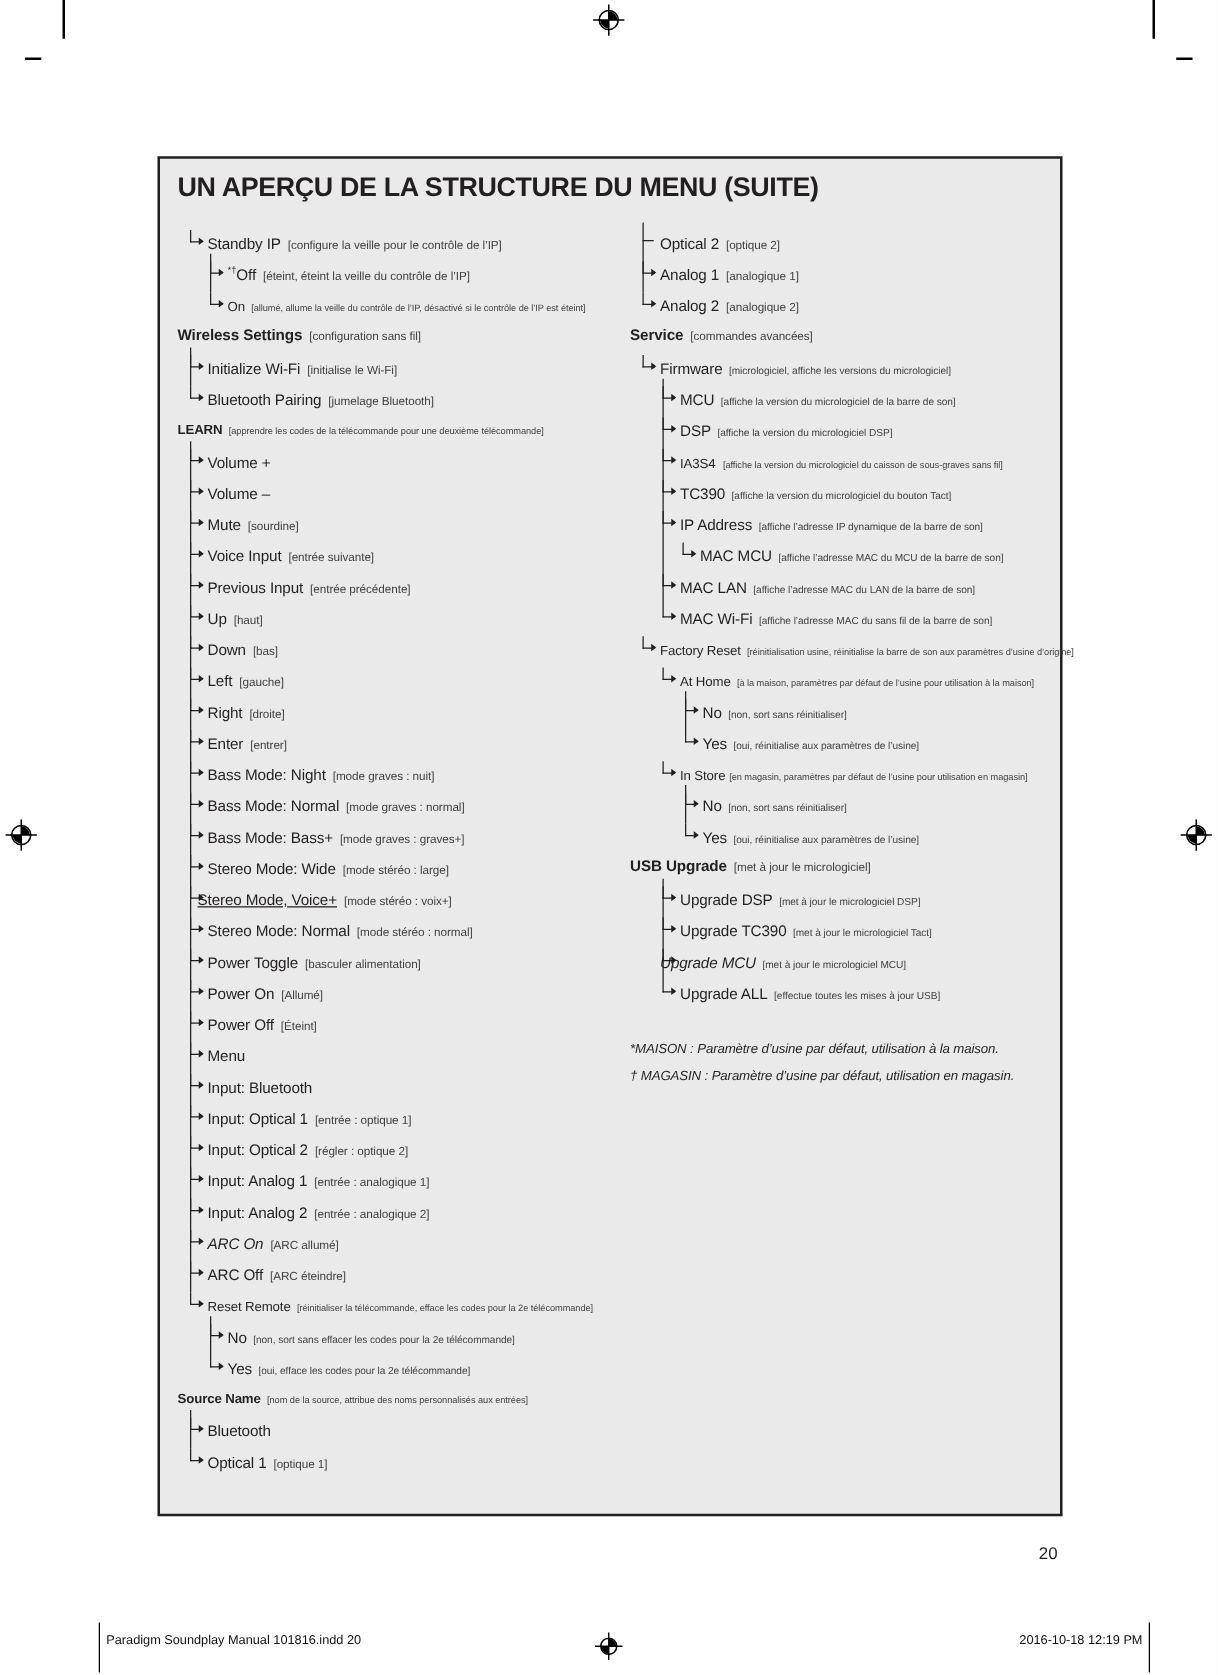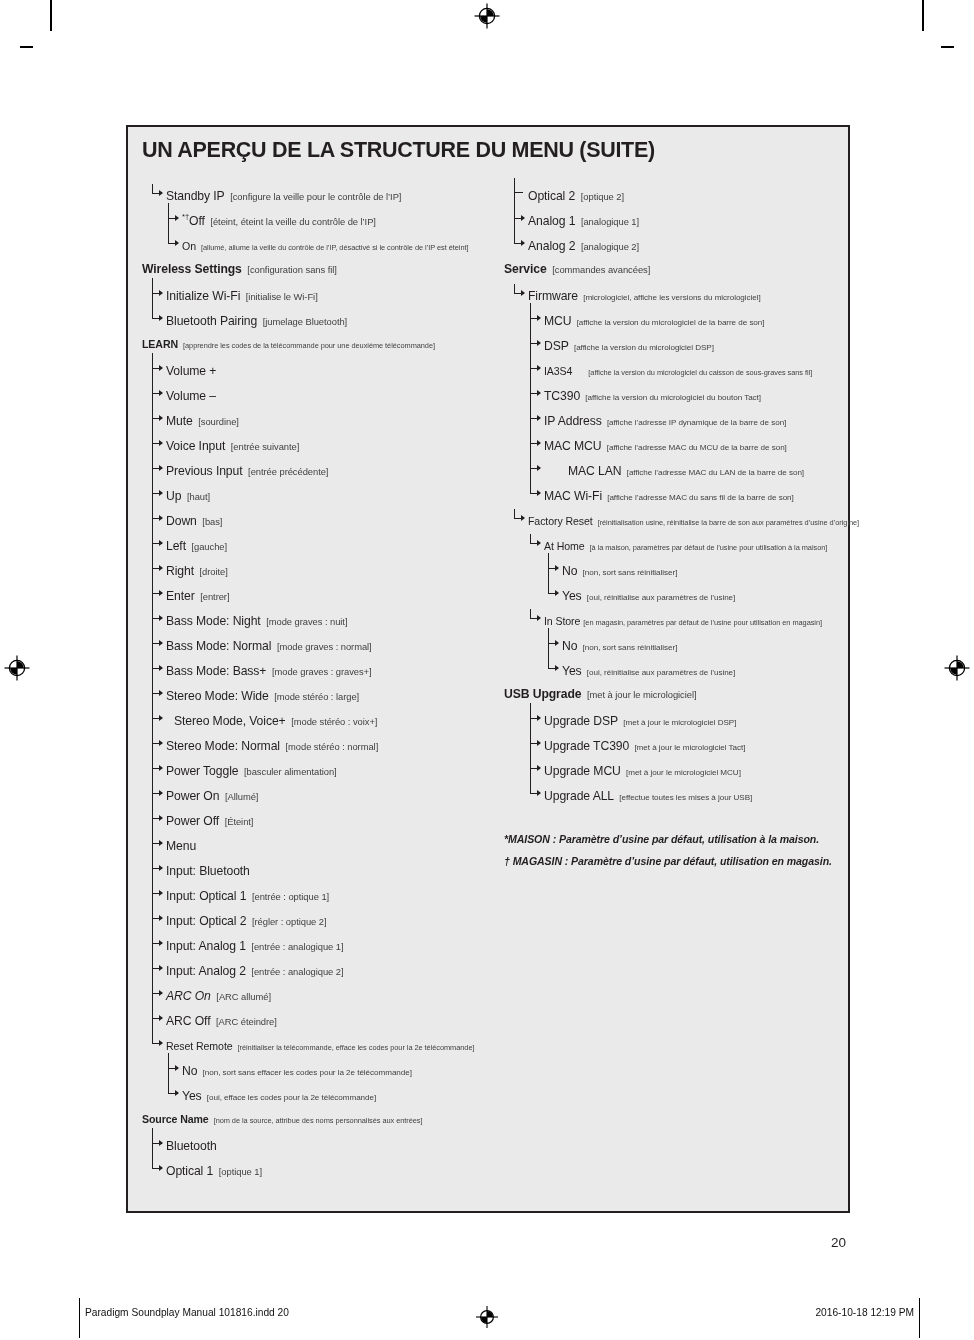--- a/index.html
+++ b/index.html
@@ -47,21 +47,21 @@
     content:"";position:absolute;right:-1px;bottom:-3.1px;
     border-left:4.2px solid #231f20;
     border-top:3.2px solid transparent;
     border-bottom:3.2px solid transparent;
   }
   
   .spine{position:absolute;width:1.4px;background:#231f20;}
 
   .sup{font-size:7.5px;vertical-align:super;}
 
-  .note{font-size:10.6px;font-style:italic;font-weight:700;color:#231f20;
+  .note{font-size:10.6px;font-style:italic;font-weight:400;color:#231f20;
         letter-spacing:-0.1px;white-space:nowrap;}
 
   
   #page-number{position:absolute;left:831px;top:1235px;font-size:13.5px;color:#231f20;}
   #press-footer{position:absolute;left:0;top:1296px;width:974px;height:44px;}
   #press-footer .fl{position:absolute;left:85px;top:11px;font-size:10.2px;color:#111;white-space:nowrap;}
   #press-footer .fr{position:absolute;right:60px;top:11px;font-size:10.2px;color:#111;white-space:nowrap;}
   #press-footer .rule-l{position:absolute;left:79px;top:2px;width:1px;height:40px;background:#000;}
   #press-footer .rule-r{position:absolute;right:54px;top:2px;width:1px;height:40px;background:#000;}
 </style>
@@ -120,21 +120,21 @@
         <div class="row" style="position: absolute; left: 0px; top: 280px;"><span class="elbow" style="left: 10px; top: -3px;"></span><span class="lbl" style="margin-left: 24px;">Previous Input</span><span class="gloss" style="margin-left: 3px;"> [entrée précédente]</span></div>
         <div class="row" style="position: absolute; left: 0px; top: 305px;"><span class="elbow" style="left: 10px; top: -3px;"></span><span class="lbl" style="margin-left: 24px;">Up</span><span class="gloss" style="margin-left: 3px;"> [haut]</span></div>
         <div class="row" style="position: absolute; left: 0px; top: 330px;"><span class="elbow" style="left: 10px; top: -3px;"></span><span class="lbl" style="margin-left: 24px;">Down</span><span class="gloss" style="margin-left: 3px;"> [bas]</span></div>
         <div class="row" style="position: absolute; left: 0px; top: 355px;"><span class="elbow" style="left: 10px; top: -3px;"></span><span class="lbl" style="margin-left: 24px;">Left</span><span class="gloss" style="margin-left: 3px;"> [gauche]</span></div>
         <div class="row" style="position: absolute; left: 0px; top: 380px;"><span class="elbow" style="left: 10px; top: -3px;"></span><span class="lbl" style="margin-left: 24px;">Right</span><span class="gloss" style="margin-left: 3px;"> [droite]</span></div>
         <div class="row" style="position: absolute; left: 0px; top: 405px;"><span class="elbow" style="left: 10px; top: -3px;"></span><span class="lbl" style="margin-left: 24px;">Enter</span><span class="gloss" style="margin-left: 3px;"> [entrer]</span></div>
         <div class="row" style="position: absolute; left: 0px; top: 430px;"><span class="elbow" style="left: 10px; top: -3px;"></span><span class="lbl" style="margin-left: 24px;">Bass Mode: Night</span><span class="gloss" style="margin-left: 3px;"> [mode graves : nuit]</span></div>
         <div class="row" style="position: absolute; left: 0px; top: 455px; text-align: center;"><span class="elbow" style="left: 10px; top: -3px;"></span><span class="lbl" style="margin-left: 24px;">Bass Mode: Normal</span><span class="gloss" style="margin-left: 3px;"> [mode graves : normal]</span></div>
         <div class="row" style="position: absolute; left: 0px; top: 480px;"><span class="elbow" style="left: 10px; top: -3px;"></span><span class="lbl" style="margin-left: 24px;">Bass Mode: Bass+</span><span class="gloss" style="margin-left: 3px;"> [mode graves : graves+]</span></div>
         <div class="row" style="position: absolute; left: 0px; top: 505px;"><span class="elbow" style="left: 10px; top: -3px;"></span><span class="lbl" style="margin-left: 24px;">Stereo Mode: Wide</span><span class="gloss" style="margin-left: 3px;"> [mode stéréo : large]</span></div>
-        <div class="row" style="position: absolute; left: 0px; top: 530px;"><span class="elbow" style="left: 10px; top: -3px;"></span><span class="lbl" style="margin-left: 32px;">Stereo Mode, Voice+</span><span class="gloss" style="margin-left: 3px;"> [mode stéréo : voix+]</span></div>
+        <div class="row" style="position: absolute; left: 0px; top: 530px;"><span class="elbow" style="left: 10px; top: -3px;"></span><span class="lbl" style="margin-left: 16px; text-decoration: underline;">Stereo Mode, Voice+</span><span class="gloss" style="margin-left: 3px;"> [mode stéréo : voix+]</span></div>
         <div class="row" style="position: absolute; left: 0px; top: 555px;"><span class="elbow" style="left: 10px; top: -3px;"></span><span class="lbl" style="margin-left: 24px;">Stereo Mode: Normal</span><span class="gloss" style="margin-left: 3px;"> [mode stéréo : normal]</span></div>
         <div class="row" style="position: absolute; left: 0px; top: 580px;"><span class="elbow" style="left: 10px; top: -3px;"></span><span class="lbl" style="margin-left: 24px;">Power Toggle</span><span class="gloss" style="margin-left: 3px;"> [basculer alimentation]</span></div>
         <div class="row" style="position: absolute; left: 0px; top: 605px;"><span class="elbow" style="left: 10px; top: -3px;"></span><span class="lbl" style="margin-left: 24px;">Power On</span><span class="gloss" style="margin-left: 3px;"> [Allumé]</span></div>
         <div class="row" style="position: absolute; left: 0px; top: 630px;"><span class="elbow" style="left: 10px; top: -3px;"></span><span class="lbl" style="margin-left: 24px;">Power Off</span><span class="gloss" style="margin-left: 3px;"> [Éteint]</span></div>
         <div class="row" style="position: absolute; left: 0px; top: 655px;"><span class="elbow" style="left: 10px; top: -3px;"></span><span class="lbl" style="margin-left: 24px;">Menu</span></div>
         <div class="row" style="position: absolute; left: 0px; top: 680px;"><span class="elbow" style="left: 10px; top: -3px;"></span><span class="lbl" style="margin-left: 24px;">Input: Bluetooth</span></div>
         <div class="row" style="position: absolute; left: 0px; top: 705px;"><span class="elbow" style="left: 10px; top: -3px;"></span><span class="lbl" style="margin-left: 24px;">Input: Optical 1</span><span class="gloss" style="margin-left: 3px;"> [entrée : optique 1]</span></div>
         <div class="row" style="position: absolute; left: 0px; top: 730px;"><span class="elbow" style="left: 10px; top: -3px;"></span><span class="lbl" style="margin-left: 24px;">Input: Optical 2</span><span class="gloss" style="margin-left: 3px;"> [régler : optique 2]</span></div>
         <div class="row" style="position: absolute; left: 0px; top: 755px;"><span class="elbow" style="left: 10px; top: -3px;"></span><span class="lbl" style="margin-left: 24px;">Input: Analog 1</span><span class="gloss" style="margin-left: 3px;"> [entrée : analogique 1]</span></div>
         <div class="row" style="position: absolute; left: 0px; top: 780px;"><span class="elbow" style="left: 10px; top: -3px;"></span><span class="lbl" style="margin-left: 24px;">Input: Analog 2</span><span class="gloss" style="margin-left: 3px;"> [entrée : analogique 2]</span></div>
@@ -153,37 +153,37 @@
         <div class="spine" style="left: 10px; top: 946px; height: 31px;"></div>
       </div>
     <div class="col col-right" id="col-right">
         <div class="row" style="position: absolute; left: 0px; top: 5px;"><div class="spine" style="left: 10px; top: 5px; width: 9px; height: 1.4px;"></div><span class="lbl" style="margin-left: 24px;">Optical 2</span><span class="gloss" style="margin-left: 3px;"> [optique 2]</span></div>
         <div class="row" style="position: absolute; left: 0px; top: 30px;"><span class="elbow" style="left: 10px; top: -3px;"></span><span class="lbl" style="margin-left: 24px;">Analog 1</span><span class="gloss" style="margin-left: 3px;"> [analogique 1]</span></div>
         <div class="row" style="position: absolute; left: 0px; top: 55px;"><span class="elbow" style="left: 10px; top: -3px;"></span><span class="lbl" style="margin-left: 24px;">Analog 2</span><span class="gloss" style="margin-left: 3px;"> [analogique 2]</span></div>
         <div class="row bold" style="position: absolute; left: 0px; top: 78px;"><span class="lbl" style="margin-left: 0px;">Service</span><span class="gloss" style="margin-left: 3px;"> [commandes avancées]</span></div>
         <div class="row small" style="position: absolute; left: 0px; top: 105px;"><span class="elbow" style="left: 10px; top: -3px;"></span><span class="lbl" style="margin-left: 24px;">Firmware</span><span class="gloss" style="margin-left: 3px;"> [micrologiciel, affiche les versions du micrologiciel]</span></div>
         <div class="row small" style="position: absolute; left: 0px; top: 130px;"><span class="elbow" style="left: 26px; top: -3px;"></span><span class="lbl" style="margin-left: 40px;">MCU</span><span class="gloss" style="margin-left: 3px;"> [affiche la version du micrologiciel de la barre de son]</span></div>
         <div class="row small" style="position: absolute; left: 0px; top: 155px;"><span class="elbow" style="left: 26px; top: -3px;"></span><span class="lbl" style="margin-left: 40px;">DSP</span><span class="gloss" style="margin-left: 3px;"> [affiche la version du micrologiciel DSP]</span></div>
-        <div class="row tiny" style="position: absolute; left: 0px; top: 180px;"><span class="elbow" style="left: 26px; top: -3px;"></span><span class="lbl" style="margin-left: 40px;">IA3S4</span><span class="gloss" style="margin-left: 14px; text-align: center;"> [affiche la version du micrologiciel du caisson de sous-graves sans fil]</span></div>
+        <div class="row tiny" style="position: absolute; left: 0px; top: 180px;"><span class="elbow" style="left: 26px; top: -3px;"></span><span class="lbl" style="margin-left: 40px;">IA3S4</span><span class="gloss" style="margin-left: 4px; text-align: center;"> [affiche la version du micrologiciel du caisson de sous-graves sans fil]</span></div>
         <div class="row small" style="position: absolute; left: 0px; top: 205px;"><span class="elbow" style="left: 26px; top: -3px;"></span><span class="lbl" style="margin-left: 40px;">TC390</span><span class="gloss" style="margin-left: 3px;"> [affiche la version du micrologiciel du bouton Tact]</span></div>
         <div class="row small" style="position: absolute; left: 0px; top: 230px;"><span class="elbow" style="left: 26px; top: -3px;"></span><span class="lbl" style="margin-left: 40px;">IP Address</span><span class="gloss" style="margin-left: 3px;"> [affiche l’adresse IP dynamique de la barre de son]</span></div>
-        <div class="row small" style="position: absolute; left: 0px; top: 255px;"><span class="elbow" style="left: 26px; top: -3px;"></span><span class="lbl" style="margin-left: 40px;">MAC MCU</span><span class="gloss" style="margin-left: 3px;"> [affiche l’adresse MAC du MCU de la barre de son]</span></div>
-        <div class="row small" style="position: absolute; left: 0px; top: 280px;"><span class="elbow" style="left: 26px; top: -3px;"></span><span class="lbl" style="margin-left: 64px;">MAC LAN</span><span class="gloss" style="margin-left: 3px;"> [affiche l’adresse MAC du LAN de la barre de son]</span></div>
+        <div class="row small" style="position: absolute; left: 16px; top: 255px;"><span class="elbow" style="left: 26px; top: -3px;"></span><span class="lbl" style="margin-left: 40px;">MAC MCU</span><span class="gloss" style="margin-left: 3px;"> [affiche l’adresse MAC du MCU de la barre de son]</span></div>
+        <div class="row small" style="position: absolute; left: 0px; top: 280px;"><span class="elbow" style="left: 26px; top: -3px;"></span><span class="lbl" style="margin-left: 40px;">MAC LAN</span><span class="gloss" style="margin-left: 3px;"> [affiche l’adresse MAC du LAN de la barre de son]</span></div>
         <div class="row small" style="position: absolute; left: 0px; top: 305px;"><span class="elbow" style="left: 26px; top: -3px;"></span><span class="lbl" style="margin-left: 40px;">MAC Wi-Fi</span><span class="gloss" style="margin-left: 3px;"> [affiche l’adresse MAC du sans fil de la barre de son]</span></div>
         <div class="row tiny" style="position: absolute; left: 0px; top: 330px;"><span class="elbow" style="left: 10px; top: -3px;"></span><span class="lbl" style="margin-left: 24px;">Factory Reset</span><span class="gloss" style="margin-left: 3px;"> [réinitialisation usine, réinitialise la barre de son aux paramètres d’usine d’origine]</span></div>
         <div class="row tiny" style="position: absolute; left: 0px; top: 355px;"><span class="elbow" style="left: 26px; top: -3px;"></span><span class="lbl" style="margin-left: 40px;">At Home</span><span class="gloss" style="margin-left: 3px;"> [à la maison, paramètres par défaut de l’usine pour utilisation à la maison]</span></div>
         <div class="row small" style="position: absolute; left: 0px; top: 380px;"><span class="elbow" style="left: 44px; top: -3px;"></span><span class="lbl" style="margin-left: 58px;">No</span><span class="gloss" style="margin-left: 3px;"> [non, sort sans réinitialiser]</span></div>
         <div class="row small" style="position: absolute; left: 0px; top: 405px;"><span class="elbow" style="left: 44px; top: -3px;"></span><span class="lbl" style="margin-left: 58px;">Yes</span><span class="gloss" style="margin-left: 3px;"> [oui, réinitialise aux paramètres de l’usine]</span></div>
         <div class="row tiny" style="position: absolute; left: 0px; top: 430px;"><span class="elbow" style="left: 26px; top: -3px;"></span><span class="lbl" style="margin-left: 40px;">In Store</span><span class="gloss" style="margin-left: 1px;"> [en magasin, paramètres par défaut de l’usine pour utilisation en magasin]</span></div>
         <div class="row small" style="position: absolute; left: 0px; top: 455px;"><span class="elbow" style="left: 44px; top: -3px;"></span><span class="lbl" style="margin-left: 58px;">No</span><span class="gloss" style="margin-left: 3px;"> [non, sort sans réinitialiser]</span></div>
         <div class="row small" style="position: absolute; left: 0px; top: 480px;"><span class="elbow" style="left: 44px; top: -3px;"></span><span class="lbl" style="margin-left: 58px;">Yes</span><span class="gloss" style="margin-left: 3px;"> [oui, réinitialise aux paramètres de l’usine]</span></div>
         <div class="row bold" style="position: absolute; left: 0px; top: 503px;"><span class="lbl" style="margin-left: 0px;">USB Upgrade</span><span class="gloss" style="margin-left: 3px;"> [met à jour le micrologiciel]</span></div>
         <div class="row small" style="position: absolute; left: 0px; top: 530px;"><span class="elbow" style="left: 26px; top: -3px;"></span><span class="lbl" style="margin-left: 40px;">Upgrade DSP</span><span class="gloss" style="margin-left: 3px;"> [met à jour le micrologiciel DSP]</span></div>
         <div class="row small" style="position: absolute; left: 0px; top: 555px;"><span class="elbow" style="left: 26px; top: -3px;"></span><span class="lbl" style="margin-left: 40px;">Upgrade TC390</span><span class="gloss" style="margin-left: 3px;"> [met à jour le micrologiciel Tact]</span></div>
-        <div class="row small" style="position: absolute; left: 0px; top: 580px;"><span class="elbow" style="left: 26px; top: -3px;"></span><span class="lbl" style="margin-left: 40px;">Upgrade MCU</span><span class="gloss" style="margin-left: 3px;"> [met à jour le micrologiciel MCU]</span></div>
+        <div class="row small" style="position: absolute; left: 0px; top: 580px;"><span class="elbow" style="left: 26px; top: -3px;"></span><span class="lbl" style="margin-left: 24px; font-style: italic;">Upgrade MCU</span><span class="gloss" style="margin-left: 3px;"> [met à jour le micrologiciel MCU]</span></div>
         <div class="row small" style="position: absolute; left: 0px; top: 605px;"><span class="elbow" style="left: 26px; top: -3px;"></span><span class="lbl" style="margin-left: 40px;">Upgrade ALL</span><span class="gloss" style="margin-left: 3px;"> [effectue toutes les mises à jour USB]</span></div>
         <div class="spine" style="left: 10px; top: -4px; height: 56px;"></div>
         <div class="spine" style="left: 26px; top: 121px; height: 181px;"></div>
         <div class="spine" style="left: 44px; top: 371px; height: 31px;"></div>
         <div class="spine" style="left: 44px; top: 446px; height: 31px;"></div>
         <div class="spine" style="left: 26px; top: 521px; height: 81px;"></div>
         <div class="note" style="position: absolute; left: 0px; top: 651px;">*MAISON : Paramètre d’usine par défaut, utilisation à la maison.</div>
         <div class="note" style="position: absolute; left: 0px; top: 673px;">† MAGASIN : Paramètre d’usine par défaut, utilisation en magasin.</div>
       </div>
   </div>

